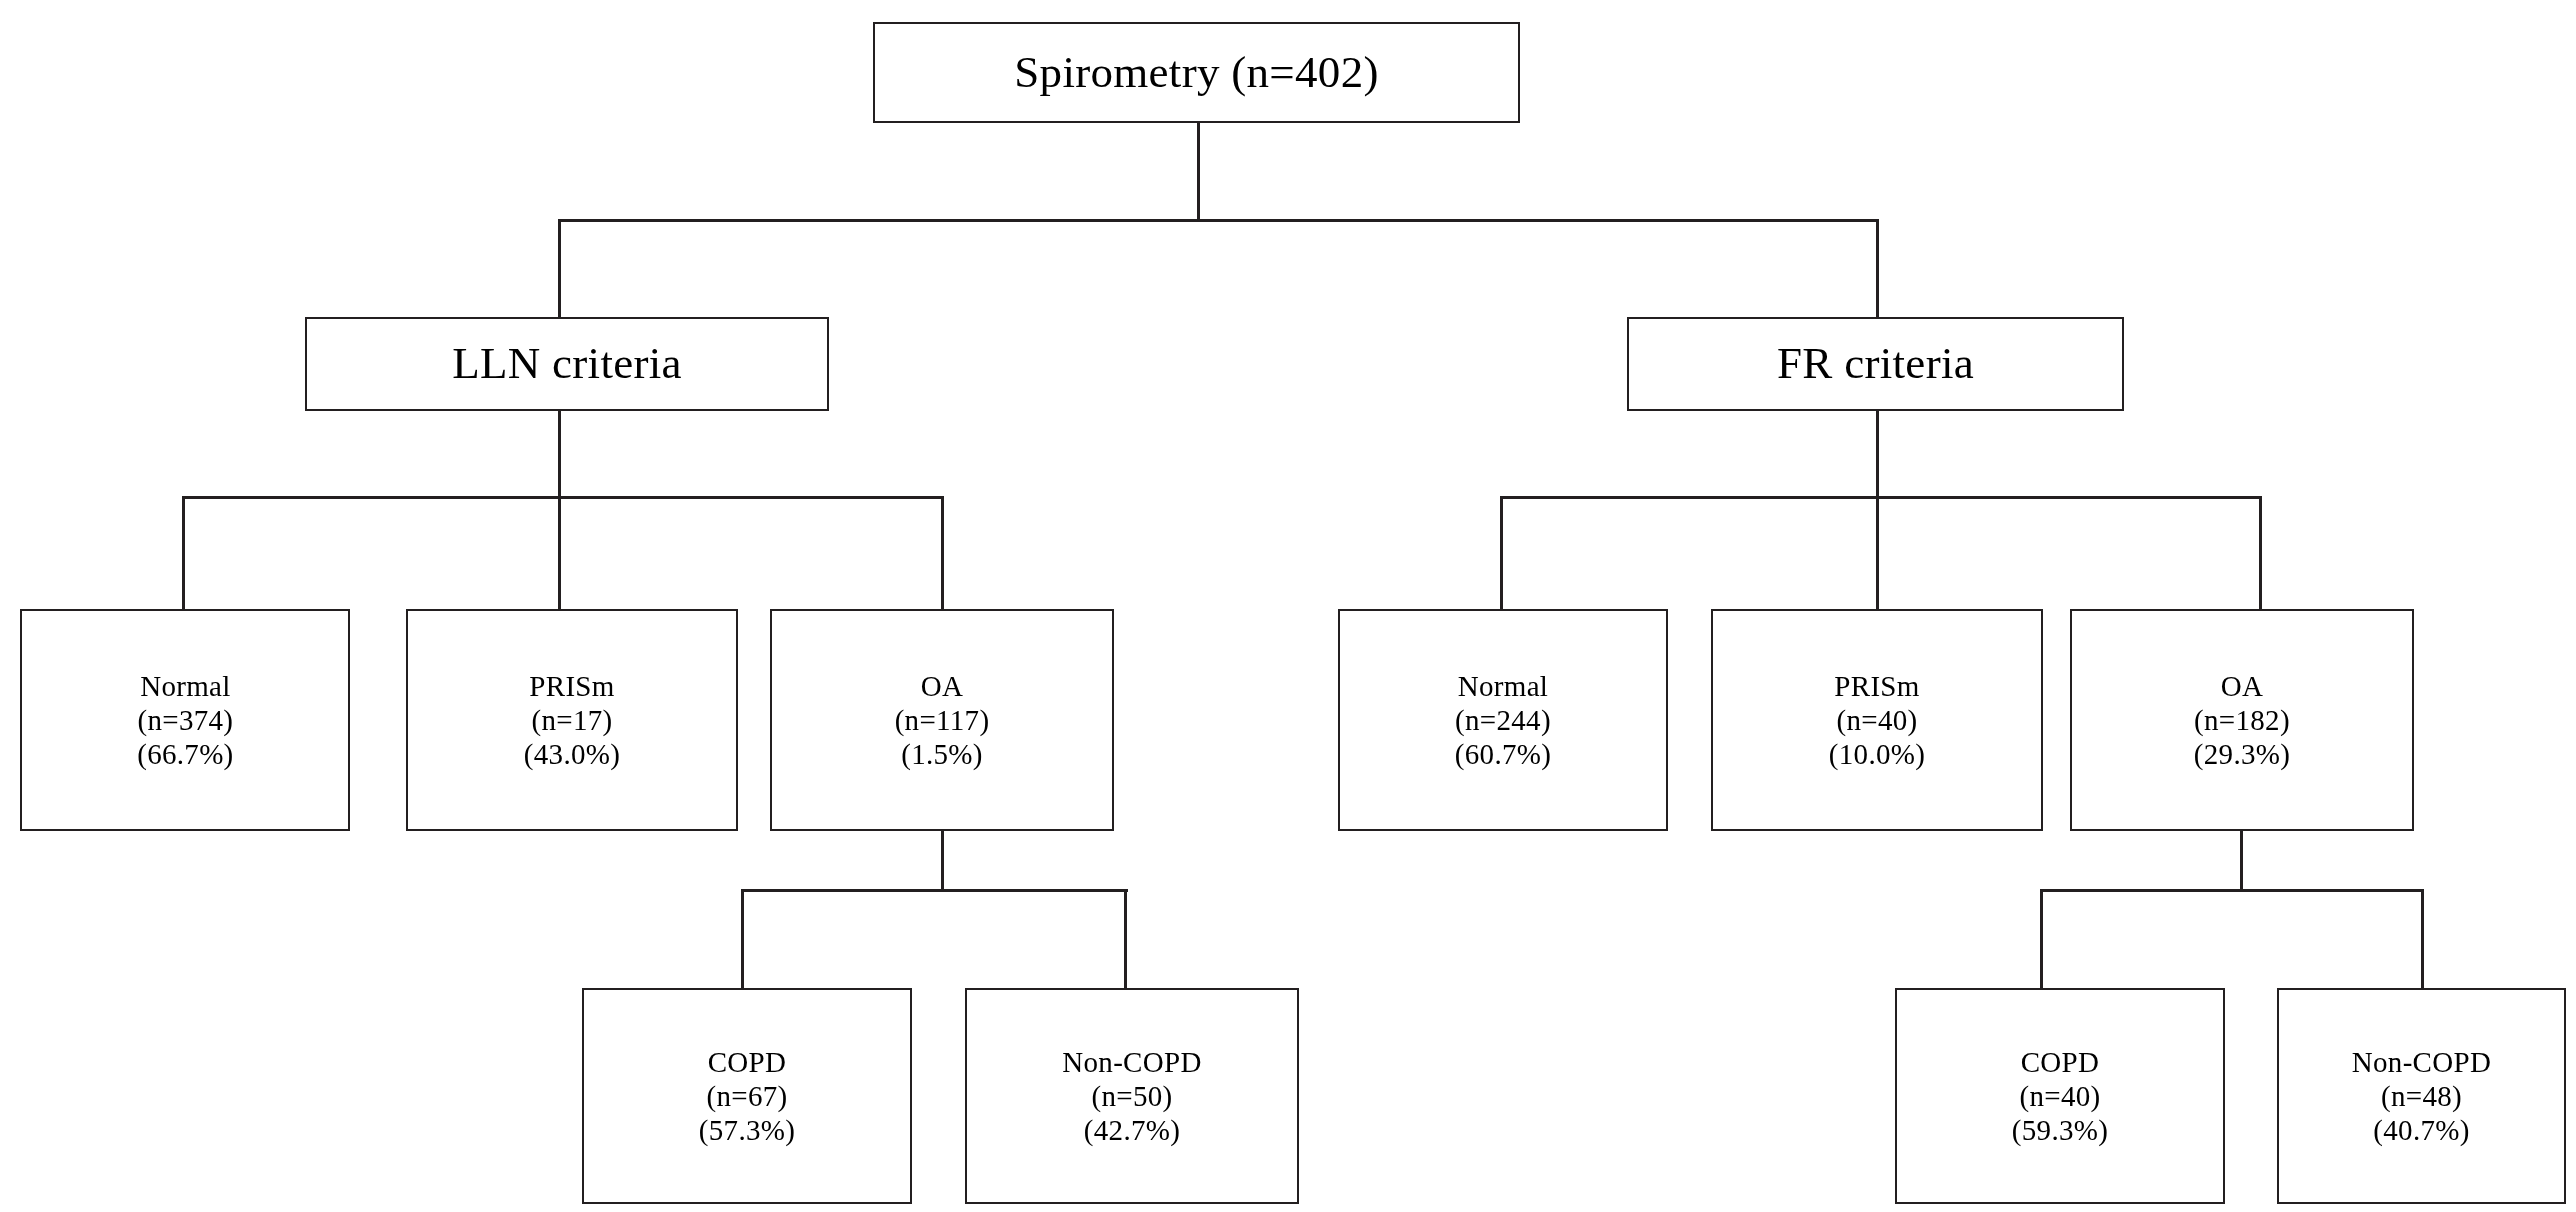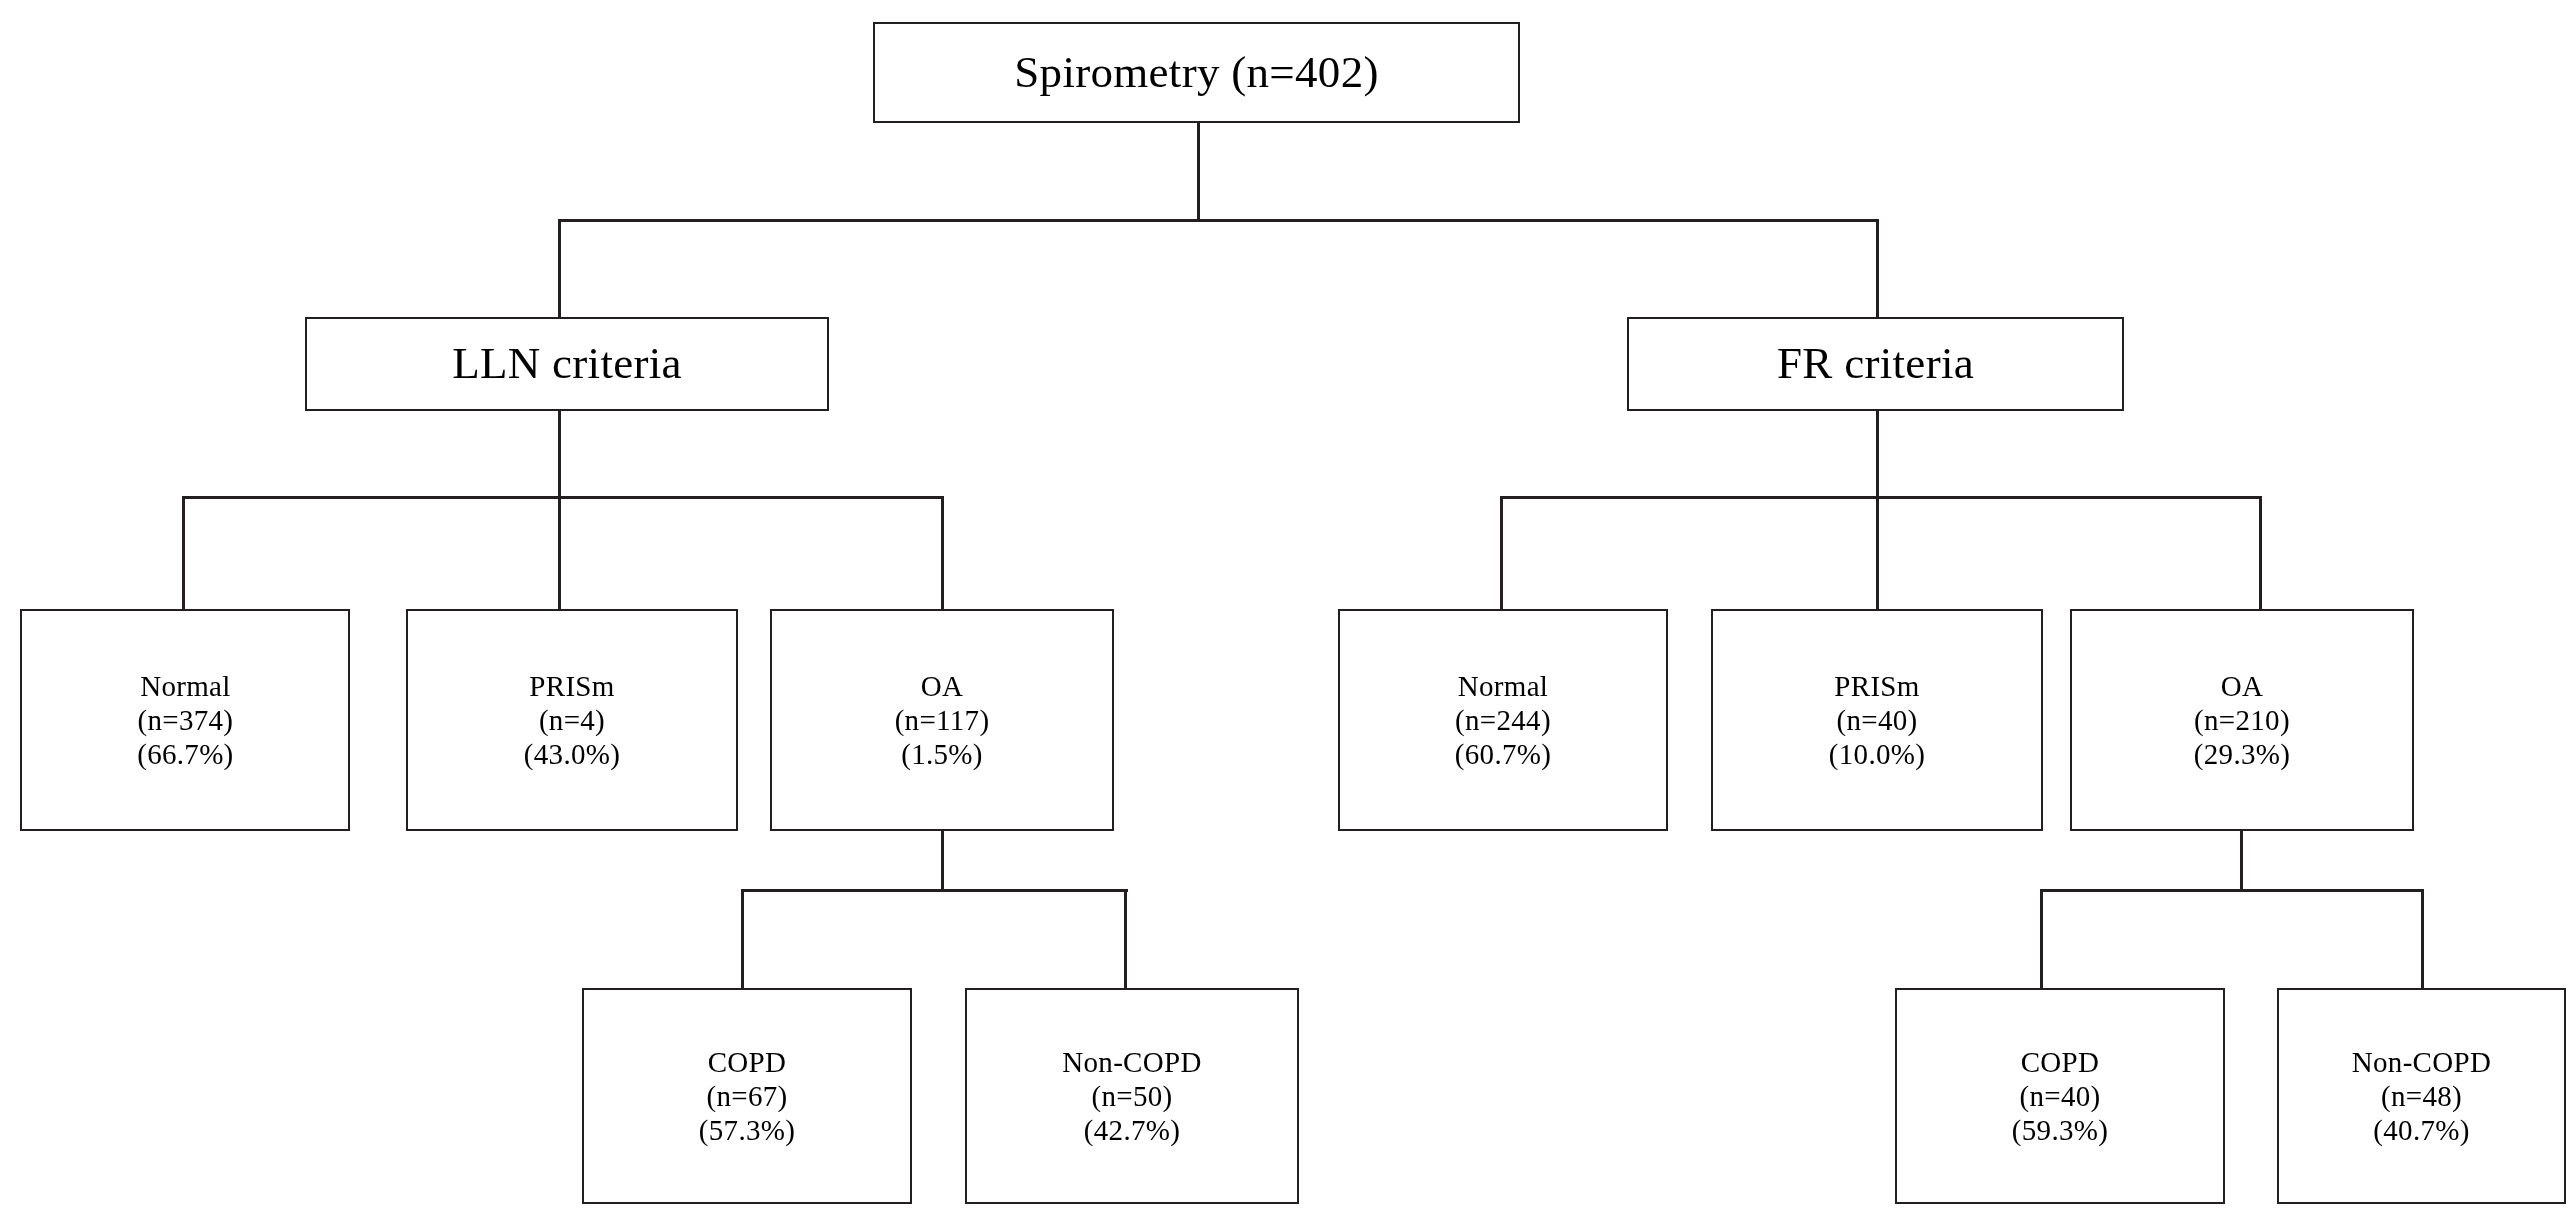--- a/index.html
+++ b/index.html
@@ -92,21 +92,21 @@
   </div>
 
   <div class="node" style="left:20.4px; top:609px; width:330px; height:222px;">
     <span class="line">Normal</span>
     <span class="line">(n=374)</span>
     <span class="line">(66.7%)</span>
   </div>
 
   <div class="node" style="left:406px; top:609px; width:332px; height:222px;">
     <span class="line">PRISm</span>
-    <span class="line">(n=4)</span>
+    <span class="line">(n=17)</span>
     <span class="line">(43.0%)</span>
   </div>
 
   <div class="node" style="left:770px; top:609px; width:344px; height:222px;">
     <span class="line">OA</span>
     <span class="line">(n=117)</span>
     <span class="line">(1.5%)</span>
   </div>
 
   <div class="node" style="left:1338px; top:609px; width:330px; height:222px;">
@@ -116,21 +116,21 @@
   </div>
 
   <div class="node" style="left:1711px; top:609px; width:332px; height:222px;">
     <span class="line">PRISm</span>
     <span class="line">(n=40)</span>
     <span class="line">(10.0%)</span>
   </div>
 
   <div class="node" style="left:2070px; top:609px; width:344px; height:222px;">
     <span class="line">OA</span>
-    <span class="line">(n=210)</span>
+    <span class="line">(n=182)</span>
     <span class="line">(29.3%)</span>
   </div>
 
   <div class="node" style="left:582px; top:988px; width:330px; height:216px;">
     <span class="line">COPD</span>
     <span class="line">(n=67)</span>
     <span class="line">(57.3%)</span>
   </div>
 
   <div class="node" style="left:965px; top:988px; width:334px; height:216px;">

